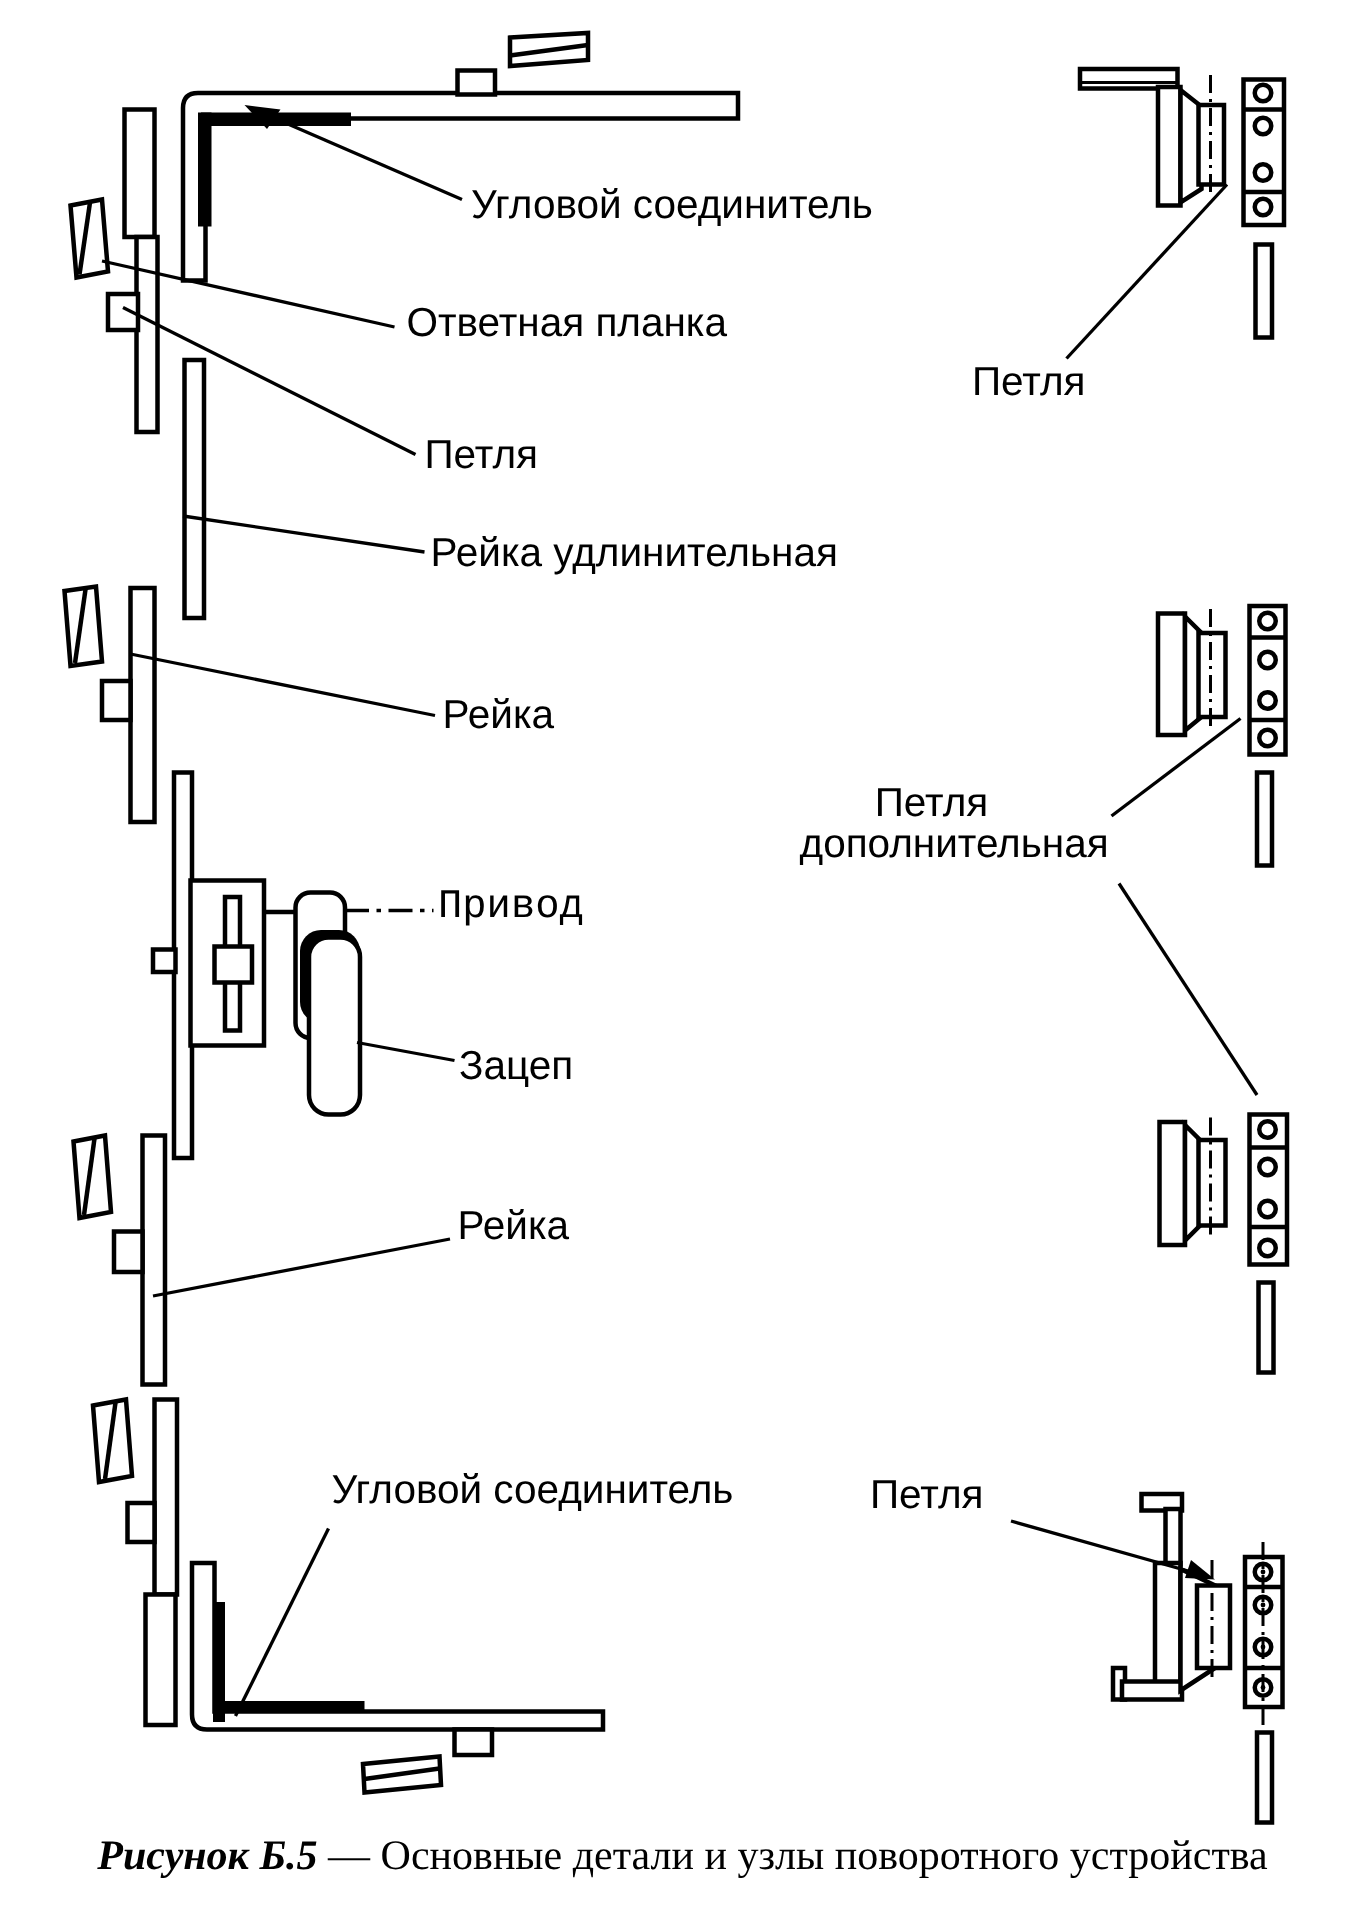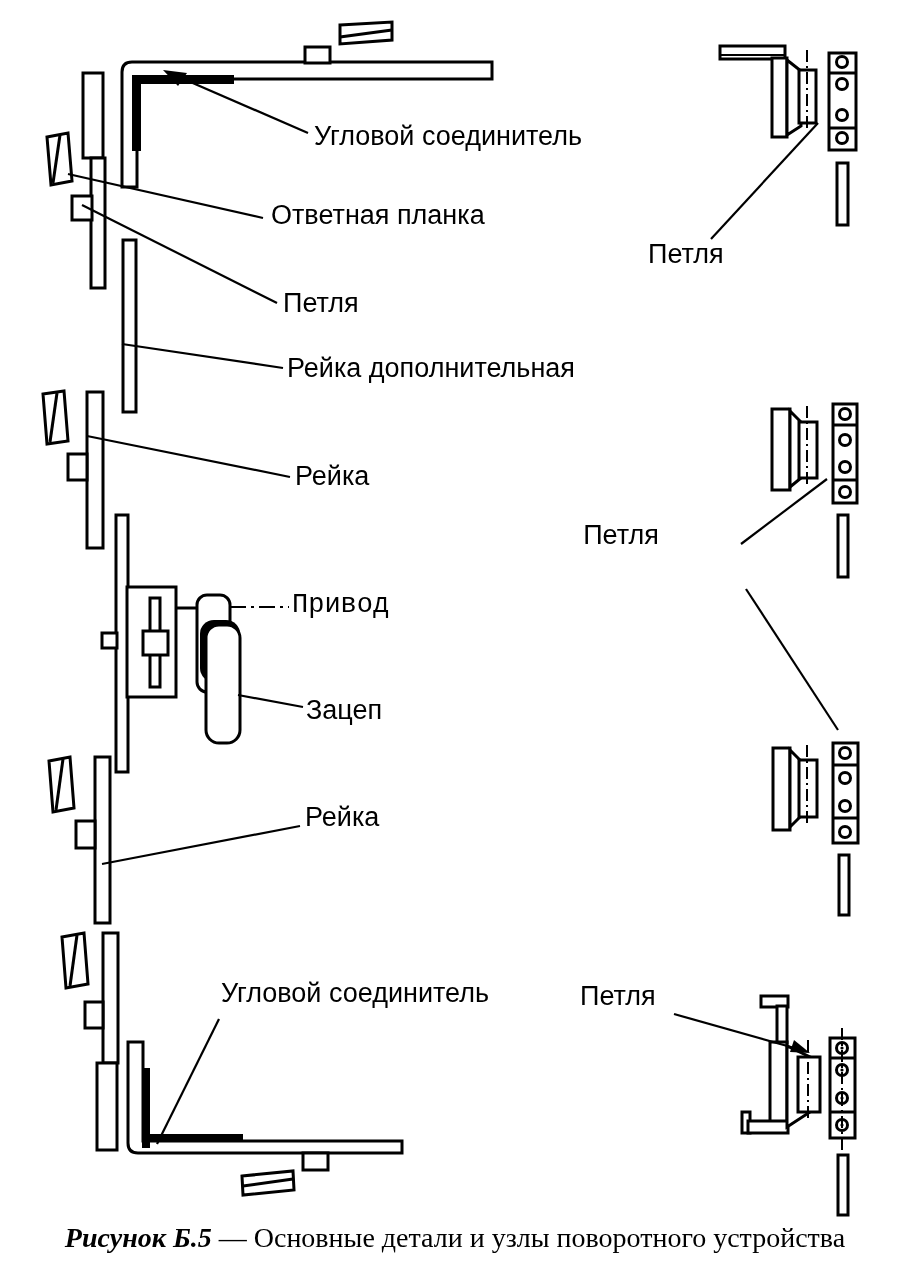--- a/index.html
+++ b/index.html
@@ -189,36 +189,37 @@
       <polygon points="810,1053 790,1052 794,1040" fill="#000" stroke="none"></polygon>
     </g>
   </svg>
 
   <div class="lbl" style="left:314px;top:123px;">Угловой соединитель</div>
 
   <div class="lbl" style="left:271px;top:202px;">Ответная планка</div>
 
   <div class="lbl" style="left:283px;top:290px;">Петля</div>
 
-  <div class="lbl" style="left:287px;top:355px;">Рейка дополнительная</div>
+  <div class="lbl" style="left:287px;top:355px;">Рейка удлинительная</div>
 
   <div class="lbl" style="left:295px;top:463px;">Рейка</div>
 
   <div class="lbl" style="left:292px;top:592px;font-family:Liberation Mono, monospace;">Привод</div>
 
   <div class="lbl" style="left:306px;top:697px;">Зацеп</div>
 
   <div class="lbl" style="left:305px;top:804px;">Рейка</div>
 
   <div class="lbl" style="left:221px;top:980px;">Угловой соединитель</div>
 
   <div class="lbl" style="left:648px;top:241px;">Петля</div>
 
   <div class="lbl lbl-center" style="left:533px;top:522px;width:176px;">
     <span>Петля</span><br>
+    <span>дополнительная</span>
   </div>
 
   <div class="lbl" style="left:580px;top:983px;">Петля</div>
 
   <div class="caption">
     <span class="pfx">Рисунок Б.5</span>
     <span>—</span>
     <span>Основные детали и узлы поворотного устройства</span>
   </div>
 

